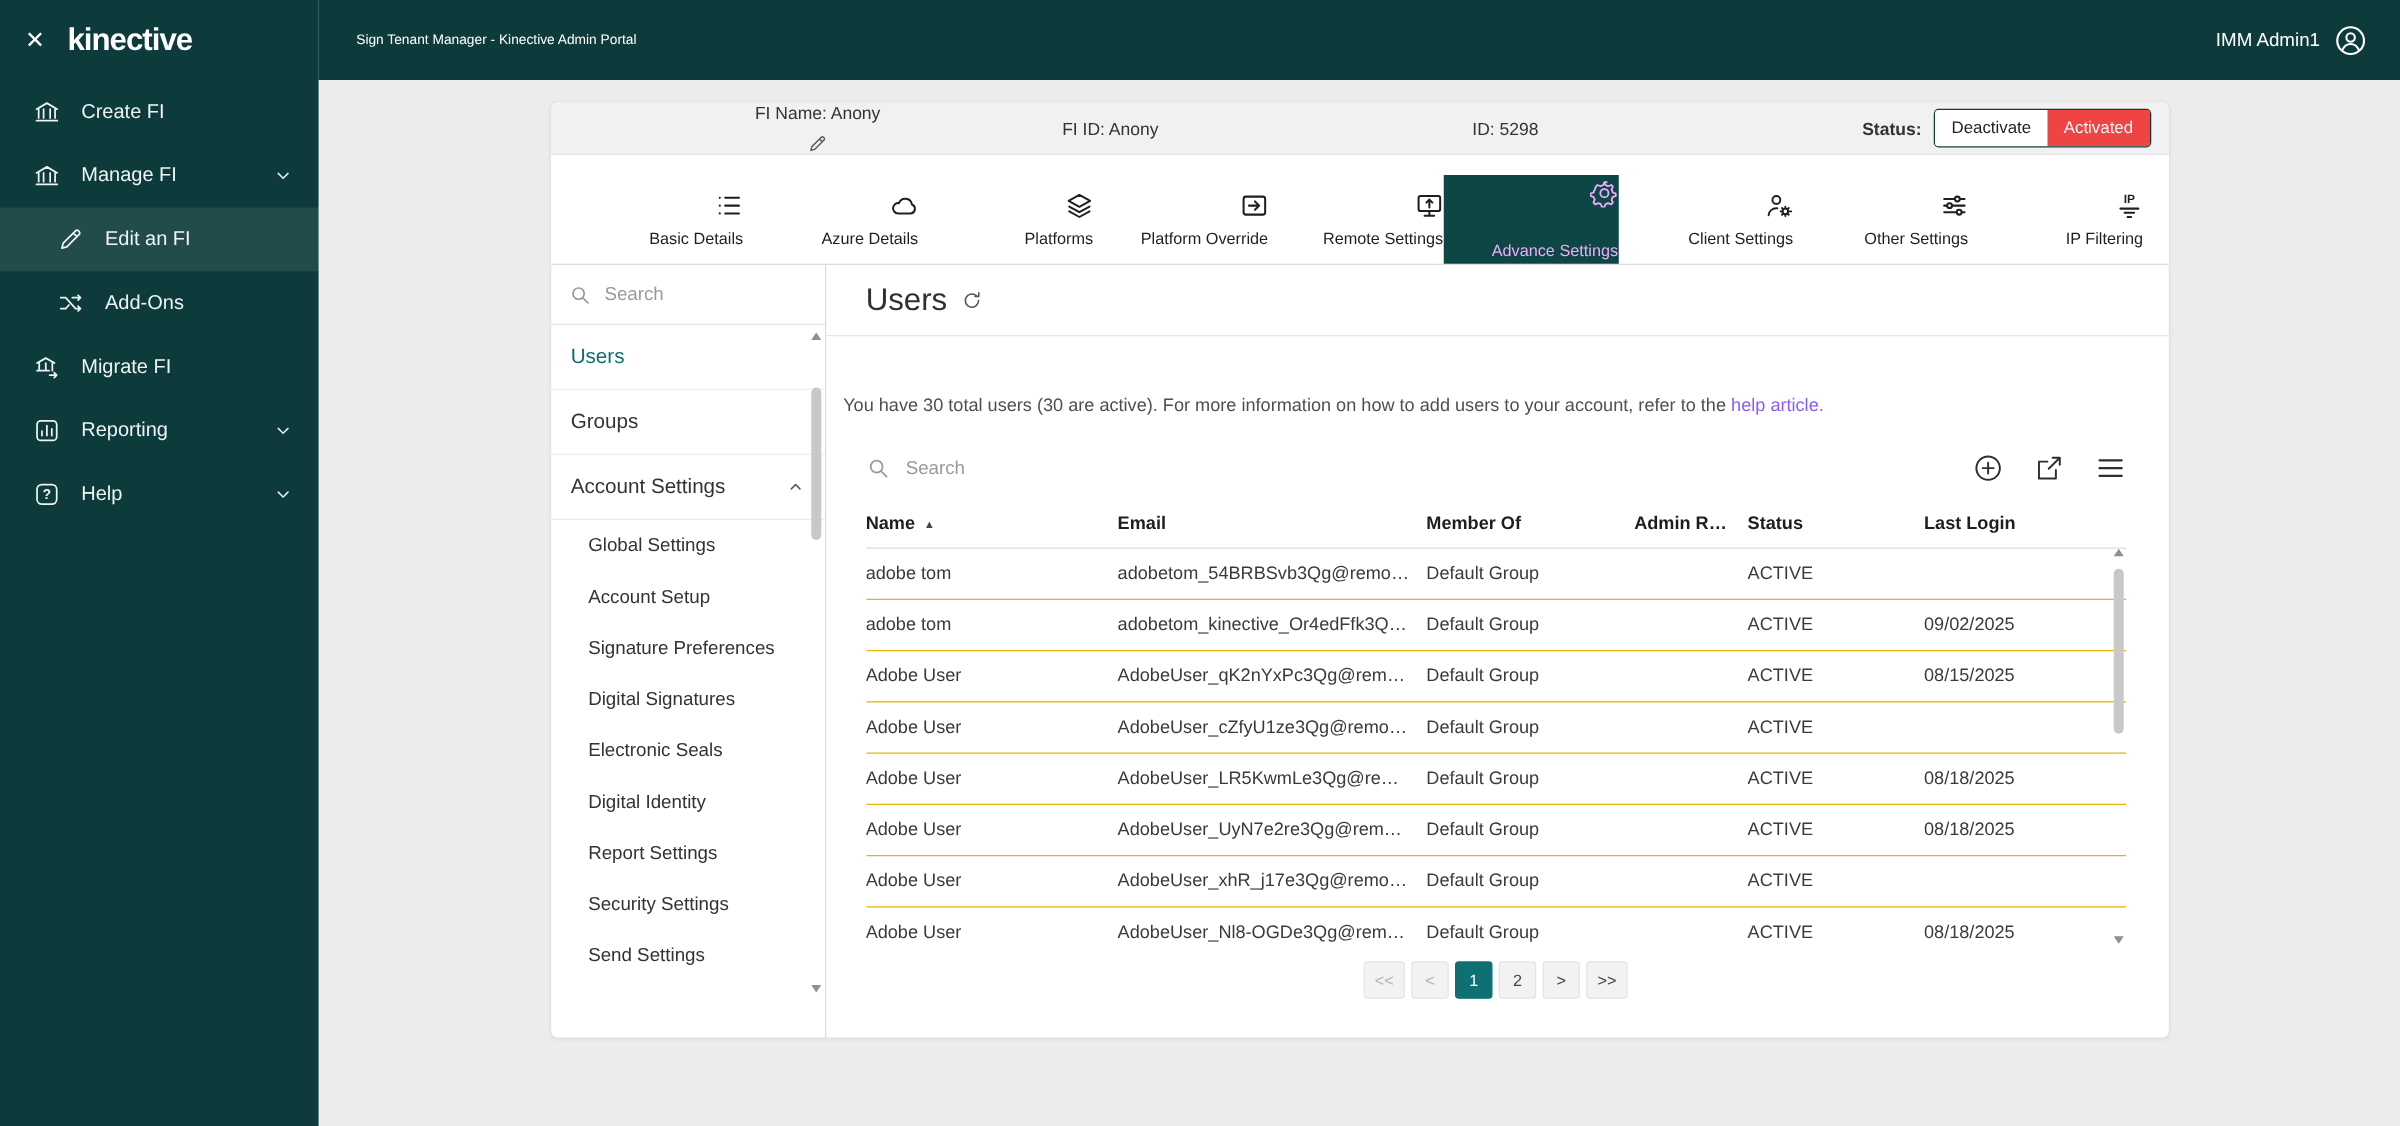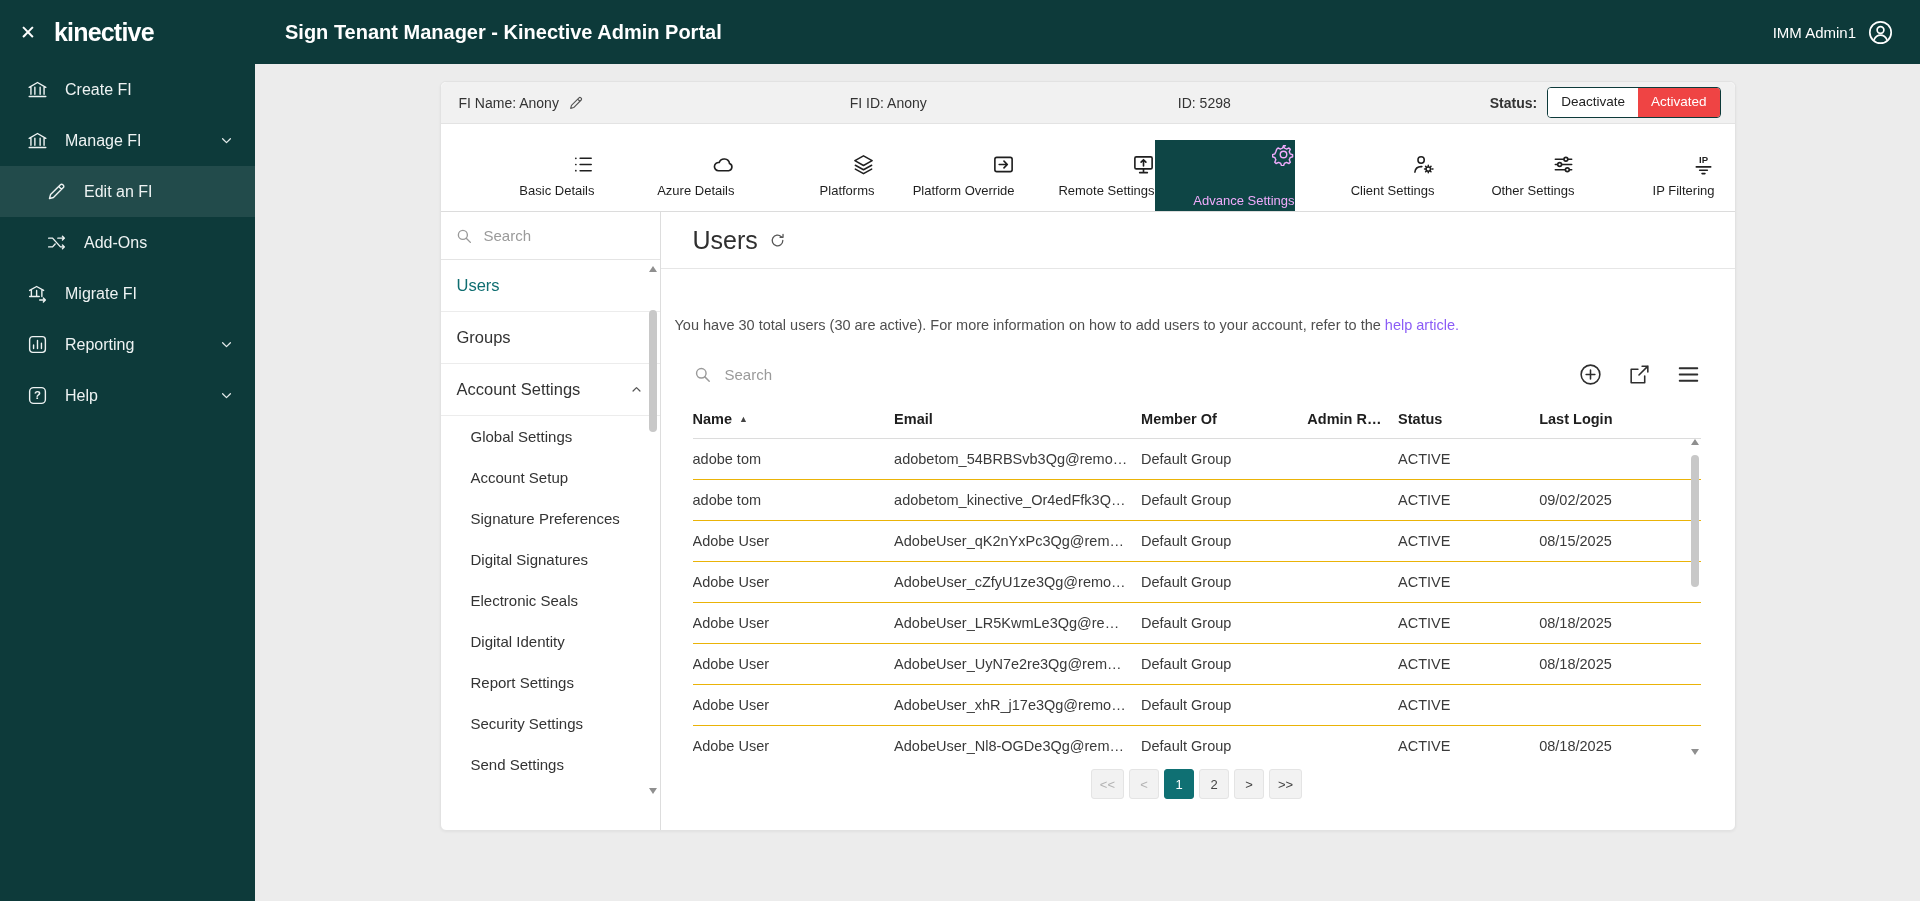--- a/index.html
+++ b/index.html
@@ -18,34 +18,34 @@
               font-size:16px; color:#eef3f3; cursor:pointer; }
   .nav-item .nicon { width:21px; height:21px; flex-shrink:0; }
   .nav-item .chev { margin-left:auto; width:17px; height:17px; opacity:.95; }
   .nav-item.sub { padding-left:46px; }
   .nav-item.active { background:rgba(255,255,255,.09); }
 
   
   .right-col { flex:1; display:flex; flex-direction:column; min-width:0; }
   .topbar { height:64px; background:#0d3a3a; color:#fff; display:flex; align-items:center;
             padding:0 26px 0 30px; flex-shrink:0; }
-  .topbar-title { font-size:20px; font-weight:700; }
+  .topbar-title { font-size:11px; font-weight:400; }
   .user-chip { margin-left:auto; display:flex; align-items:center; gap:11px; font-size:15px; cursor:pointer; }
   .avatar { width:27px; height:27px; }
 
   .main { flex:1; background:#ececec; overflow:hidden; position:relative; }
   .card { width:1296px; height:750px; margin:17px auto 0; background:#fff;
           border:1px solid #e2e2e2; border-radius:6px; box-shadow:0 1px 3px rgba(0,0,0,.05);
           display:flex; flex-direction:column; }
 
   
   .fi-bar { height:42px; background:#f1f1f1; border-bottom:1px solid #e3e3e3;
             border-radius:6px 6px 0 0; display:flex; align-items:center;
             padding:0 14px 0 18px; font-size:14px; color:#333; flex-shrink:0; }
-  .fi-name { width:31%; display:flex; align-items:center; gap:9px; }
+  .fi-name { width:31%; display:flex; align-items:center; gap:9px;flex-direction:column; }
   .fi-name .picon { width:16px; height:16px; color:#555; cursor:pointer; }
   .fi-id { width:26%; }
   .fi-code { flex:1; }
   .status-group { display:flex; align-items:center; gap:10px; }
   .status-label { font-weight:600; }
   .status-toggle { display:flex; border:1px solid #0d3a3a; border-radius:4px; overflow:hidden; }
   .btn-seg { padding:6px 13px; font-size:13.5px; cursor:pointer; line-height:1.2; }
   .btn-deactivate { background:#fff; color:#222; }
   .btn-activated { background:#ef4444; color:#fff; }
 

